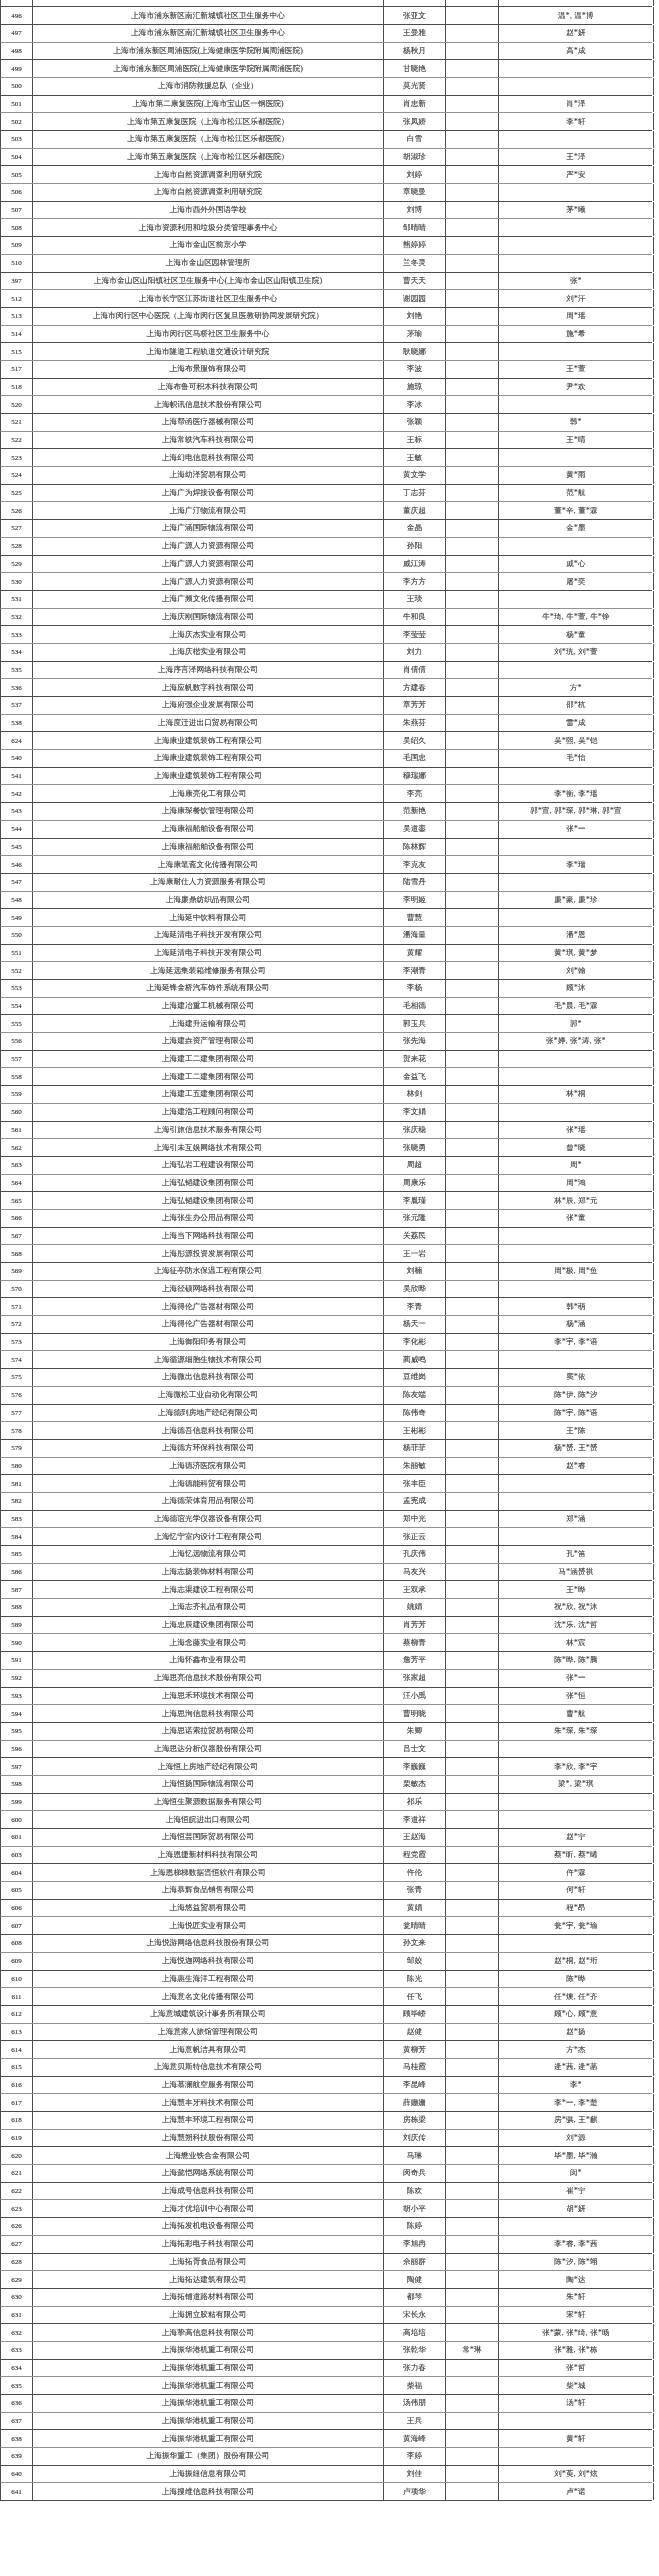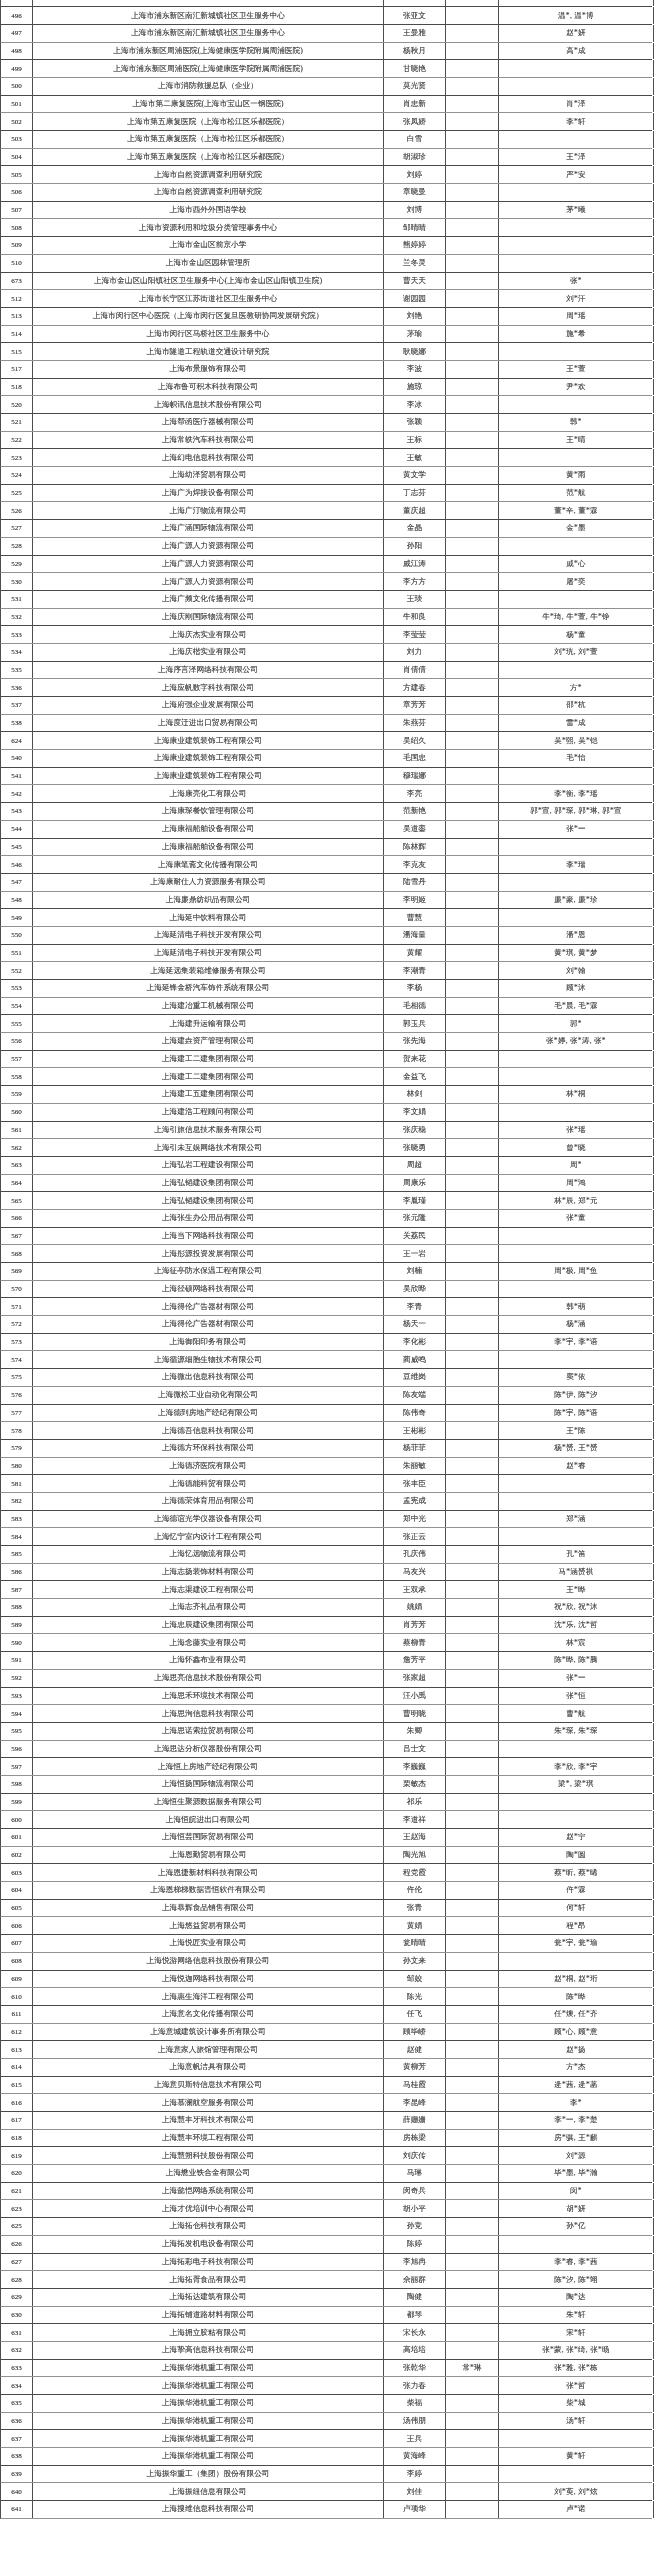--- a/index.html
+++ b/index.html
@@ -125,21 +125,21 @@
         <div class="cell masked"></div>
       </div>
       <div class="row">
         <div class="cell idx">510</div>
         <div class="cell org">上海市金山区园林管理所</div>
         <div class="cell">兰冬灵</div>
         <div class="cell"></div>
         <div class="cell masked"></div>
       </div>
       <div class="row">
-        <div class="cell idx">673</div>
+        <div class="cell idx">397</div>
         <div class="cell org">上海市金山区山阳镇社区卫生服务中心(上海市金山区山阳镇卫生院)</div>
         <div class="cell">曹天天</div>
         <div class="cell"></div>
         <div class="cell masked">张*</div>
       </div>
       <div class="row">
         <div class="cell idx">512</div>
         <div class="cell org">上海市长宁区江苏街道社区卫生服务中心</div>
         <div class="cell">谢园园</div>
         <div class="cell"></div>
@@ -748,27 +748,20 @@
         <div class="cell masked"></div>
       </div>
       <div class="row">
         <div class="cell idx">601</div>
         <div class="cell org">上海恒芸国际贸易有限公司</div>
         <div class="cell">王赵海</div>
         <div class="cell"></div>
         <div class="cell masked">赵*宁</div>
       </div>
       <div class="row">
-        <div class="cell idx">602</div>
-        <div class="cell org">上海恩勤贸易有限公司</div>
-        <div class="cell">陶光旭</div>
-        <div class="cell"></div>
-        <div class="cell masked">陶*圆</div>
-      </div>
-      <div class="row">
         <div class="cell idx">603</div>
         <div class="cell org">上海恩捷新材料科技有限公司</div>
         <div class="cell">程党霞</div>
         <div class="cell"></div>
         <div class="cell masked">蔡*昕, 蔡*晞</div>
       </div>
       <div class="row">
         <div class="cell idx">604</div>
         <div class="cell org">上海恩梯梯数据晋恒软件有限公司</div>
         <div class="cell">仵伦</div>
@@ -888,32 +881,32 @@
         <div class="cell masked">毕*墨, 毕*瀚</div>
       </div>
       <div class="row">
         <div class="cell idx">621</div>
         <div class="cell org">上海懿恺网络系统有限公司</div>
         <div class="cell">闵奇兵</div>
         <div class="cell"></div>
         <div class="cell masked">闵*</div>
       </div>
       <div class="row">
+        <div class="cell idx">622</div>
+        <div class="cell org">上海成号信息科技有限公司</div>
+        <div class="cell">陈欢</div>
+        <div class="cell"></div>
+        <div class="cell masked">崔*宁</div>
+      </div>
+      <div class="row">
         <div class="cell idx">623</div>
         <div class="cell org">上海才优培训中心有限公司</div>
         <div class="cell">胡小平</div>
         <div class="cell"></div>
         <div class="cell masked">胡*妍</div>
-      </div>
-      <div class="row">
-        <div class="cell idx">625</div>
-        <div class="cell org">上海拓仓科技有限公司</div>
-        <div class="cell">孙竞</div>
-        <div class="cell"></div>
-        <div class="cell masked">孙*亿</div>
       </div>
       <div class="row">
         <div class="cell idx">626</div>
         <div class="cell org">上海拓发机电设备有限公司</div>
         <div class="cell">陈婷</div>
         <div class="cell"></div>
         <div class="cell masked"></div>
       </div>
       <div class="row">
         <div class="cell idx">627</div>

